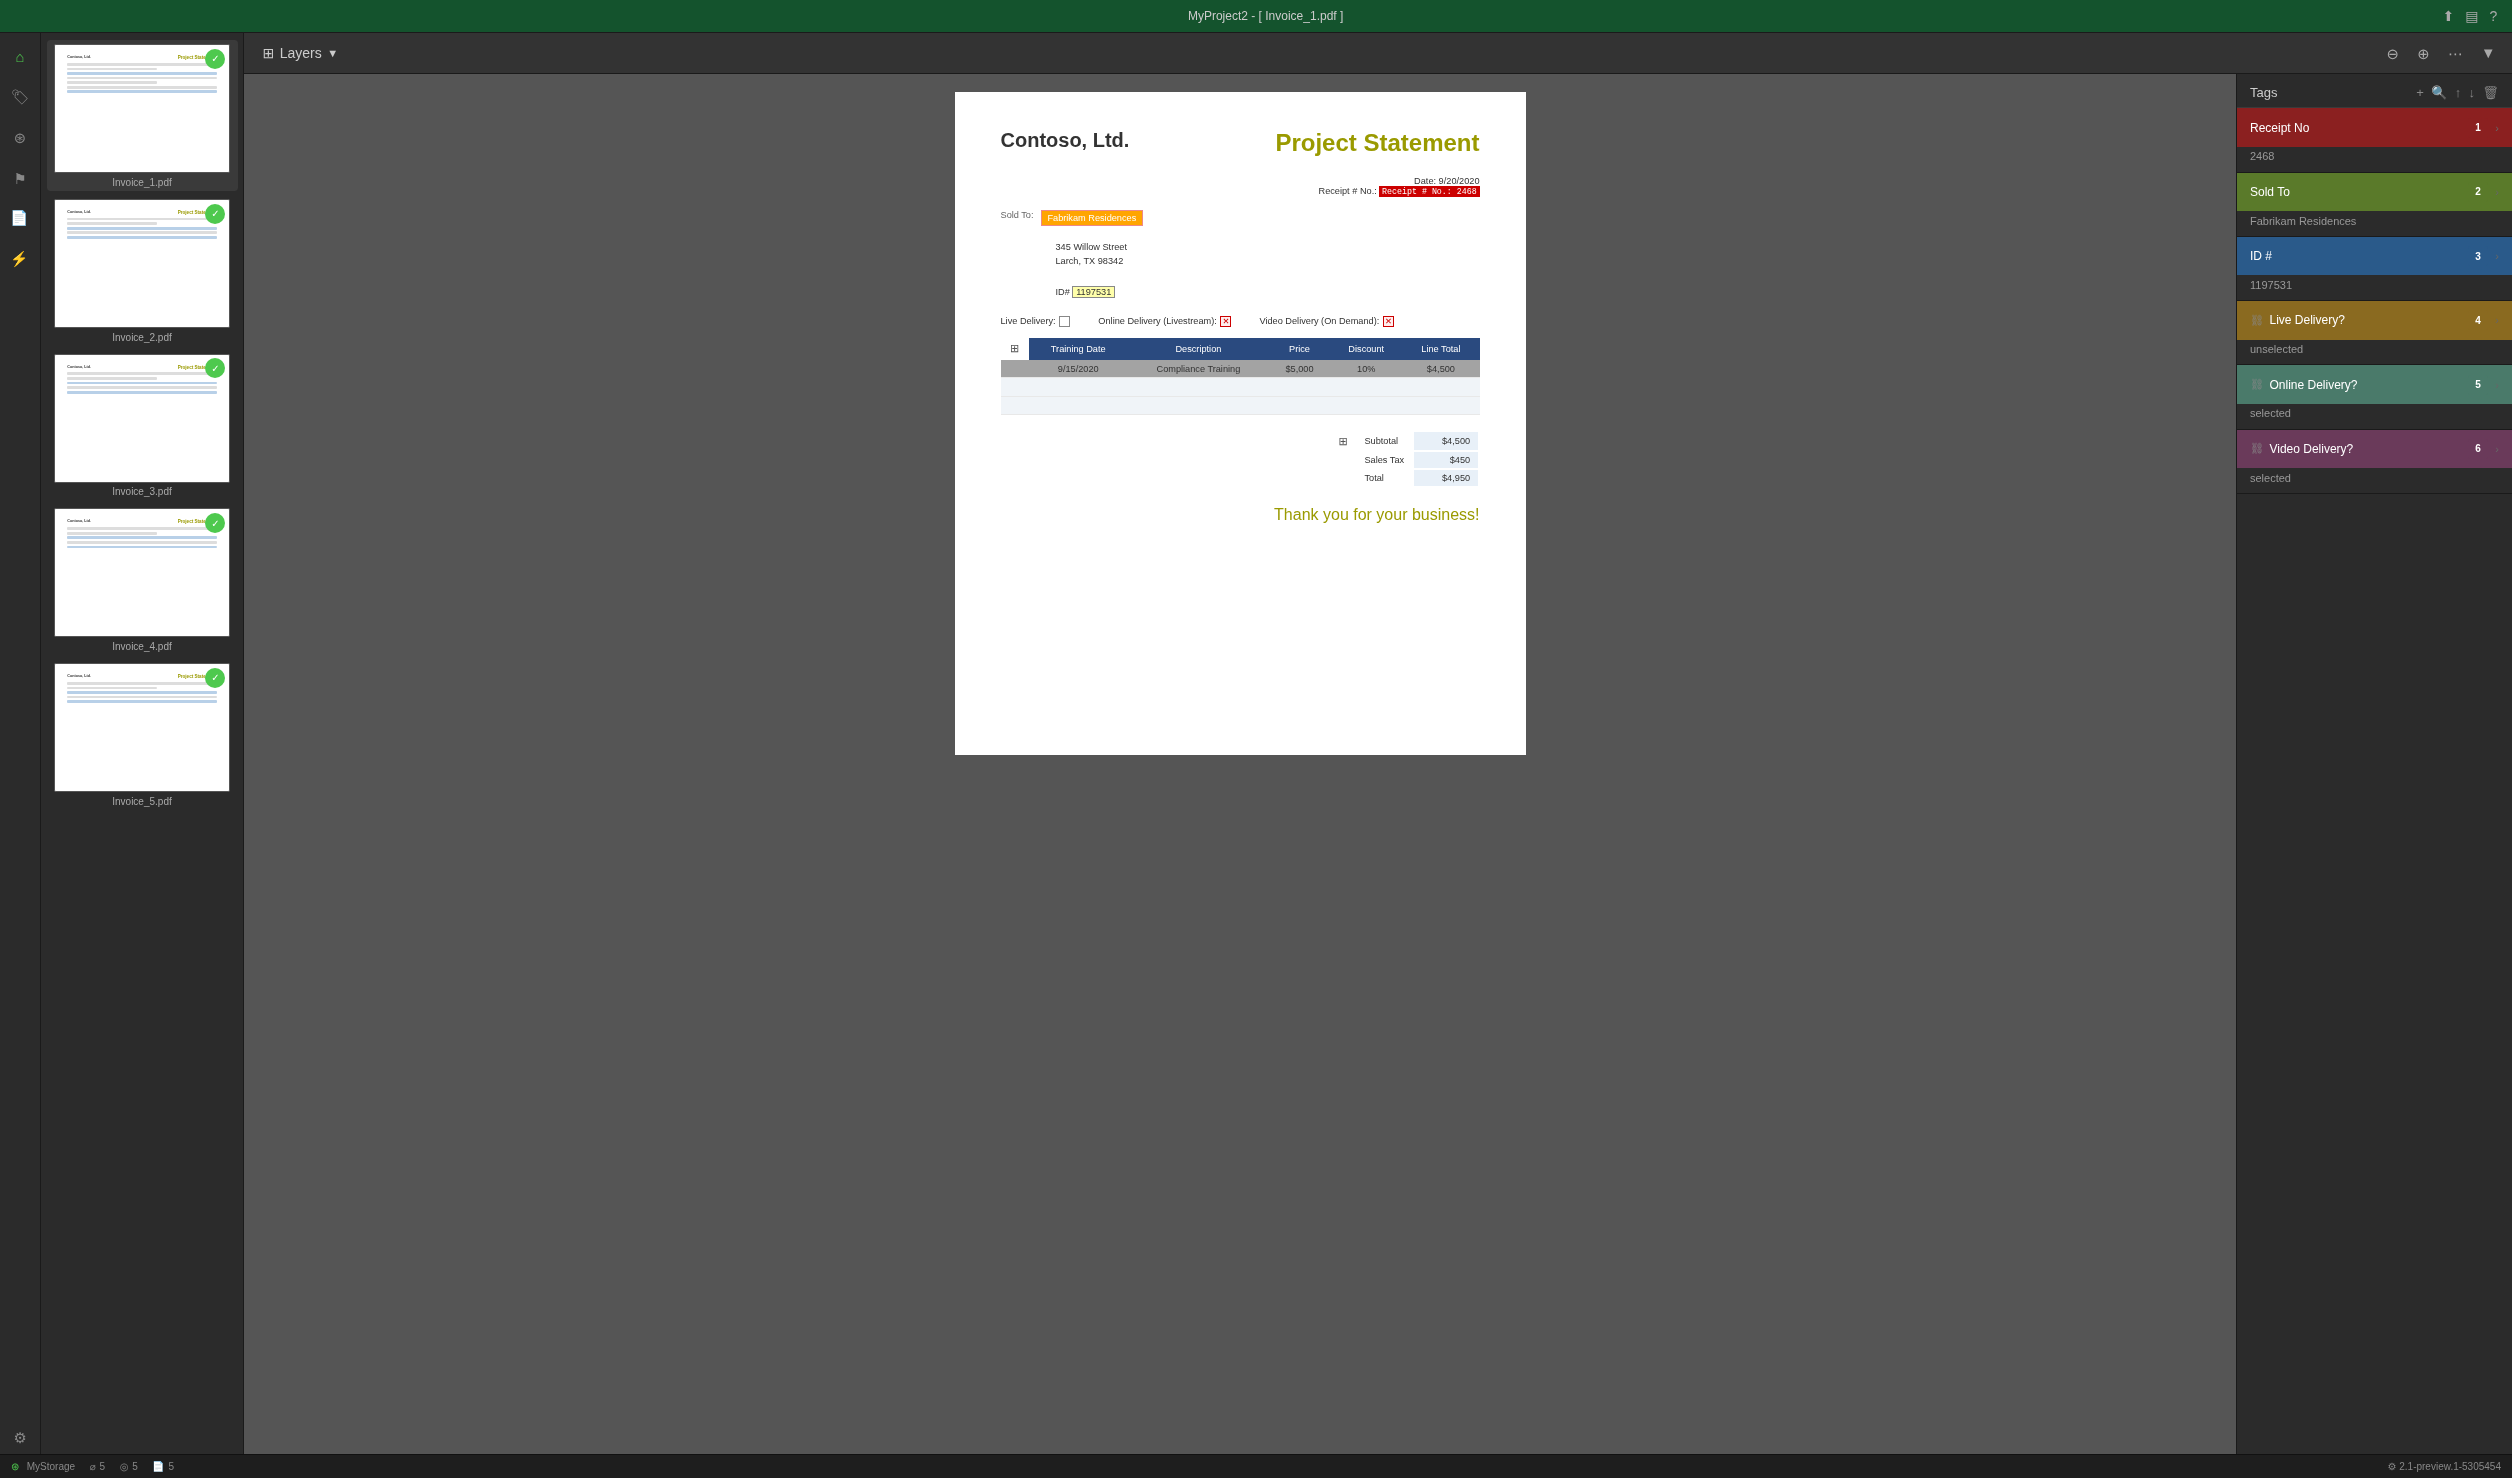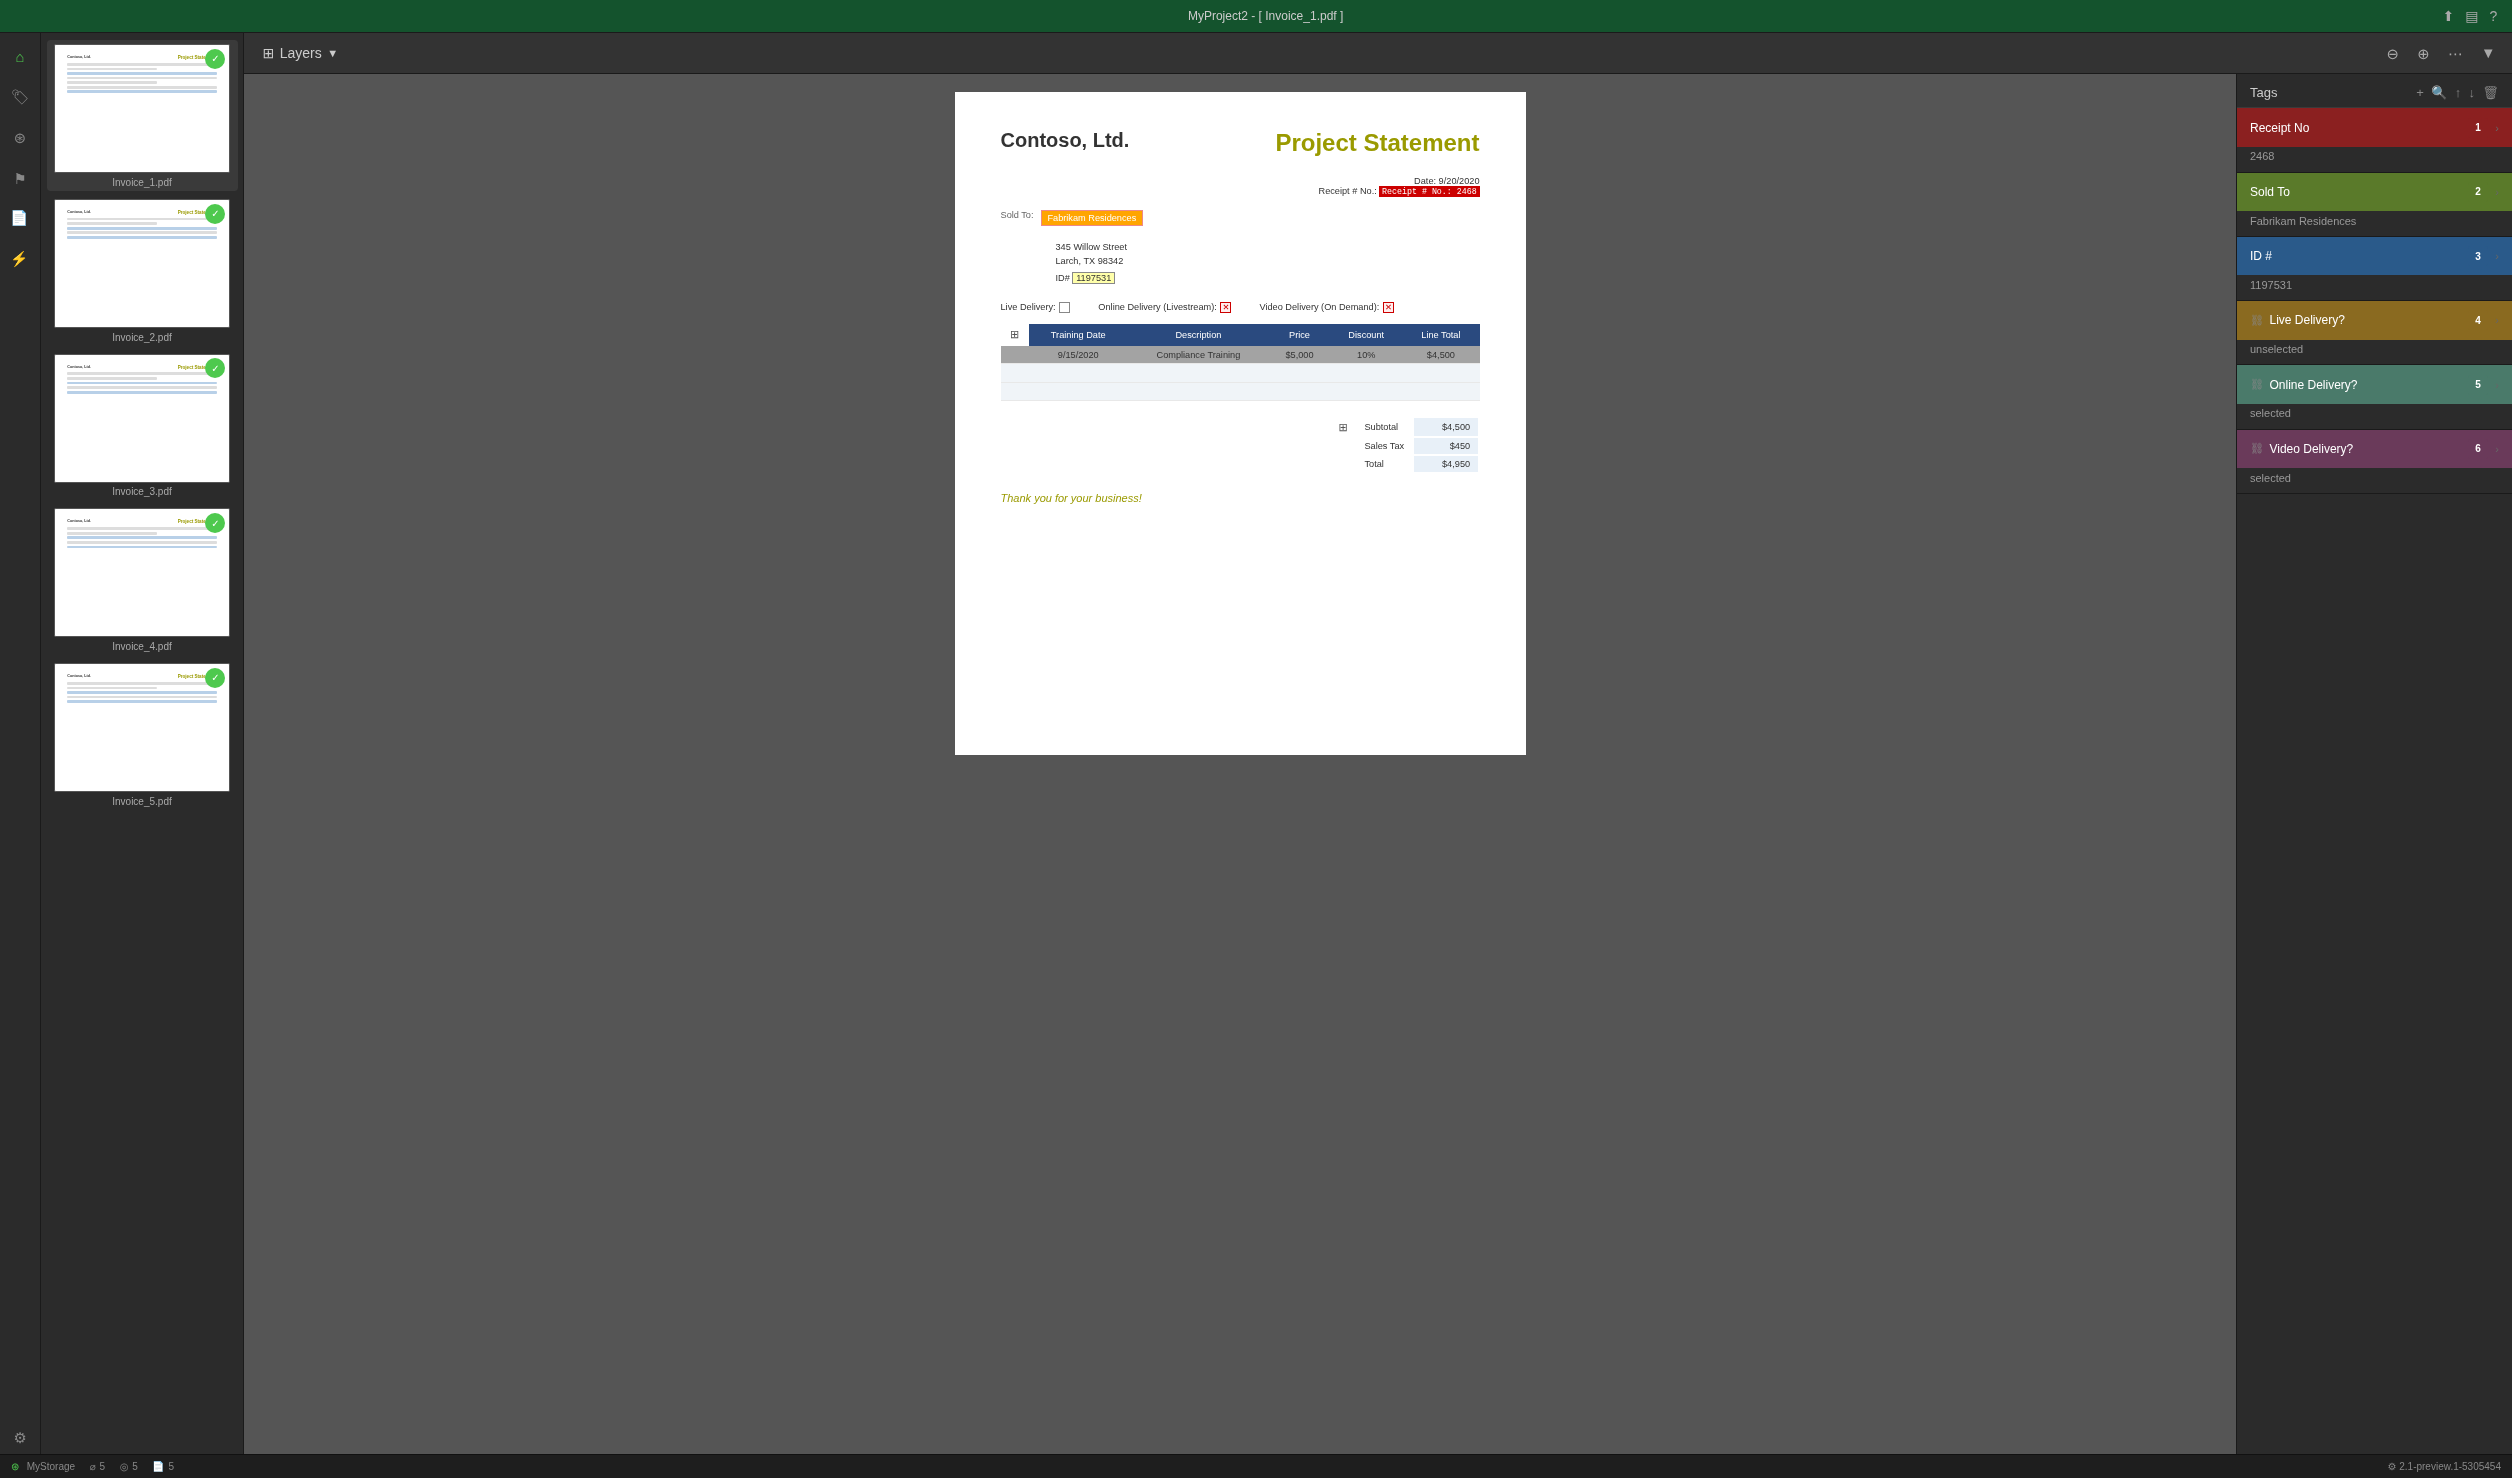--- a/index.html
+++ b/index.html
@@ -219,24 +219,23 @@
       display: flex;
       justify-content: flex-end;
       margin-bottom: 18.4px;
     }
     .summary-table { font-size: 9.2px; }
     .summary-table td { padding: 2.8px 7.4px; }
     .summary-table .value-cell { background: #e8f0f8; min-width: 64px; text-align: right; }
     .summary-icon { font-size: 11px; color: #555; }
 
     .thank-you {
-      text-align: left;
+      text-align: right;
       color: #9a9a00;
-      font-size: 11px;
-      font-style: italic;
+      font-size: 16px;
       margin-top: 18.4px;
     }
 
     
     .tags-panel {
       width: 276px;
       background: #2b2b2b;
       border-left: 0.9px solid #1a1a1a;
       display: flex;
       flex-direction: column;
@@ -468,21 +467,21 @@
           </div>
 
           <div class="sold-to-section">
             <span class="sold-to-label">Sold To:</span>
             <span class="sold-to-value">Fabrikam Residences</span>
           </div>
           <div class="address">
             <div>345 Willow Street</div>
             <div>Larch, TX 98342</div>
           </div>
-          <div class="id-line" style="margin-top:5px; margin-left:55px;">
+          <div class="id-line" style="margin-top:19px; margin-left:55px;">
             <span>ID#</span>
             <span class="id-highlight">1197531</span>
           </div>
 
           <div class="delivery-section">
             <div class="delivery-item">
               <span>Live Delivery:</span>
               <span class="checkbox-empty"></span>
             </div>
             <div class="delivery-item">

